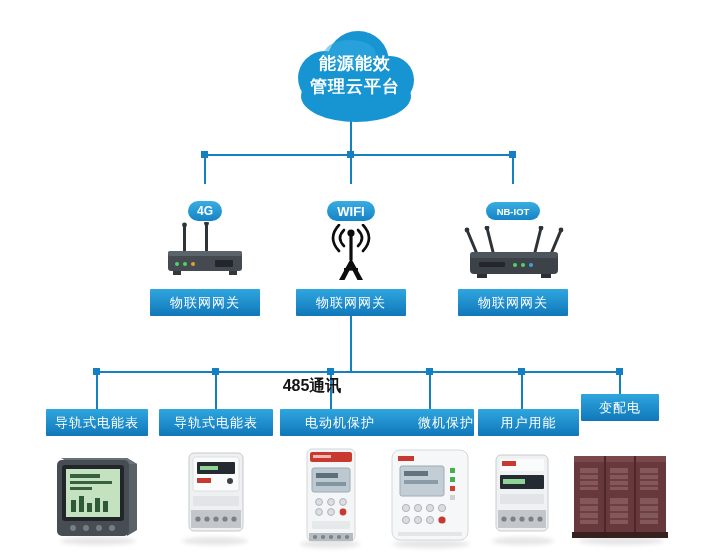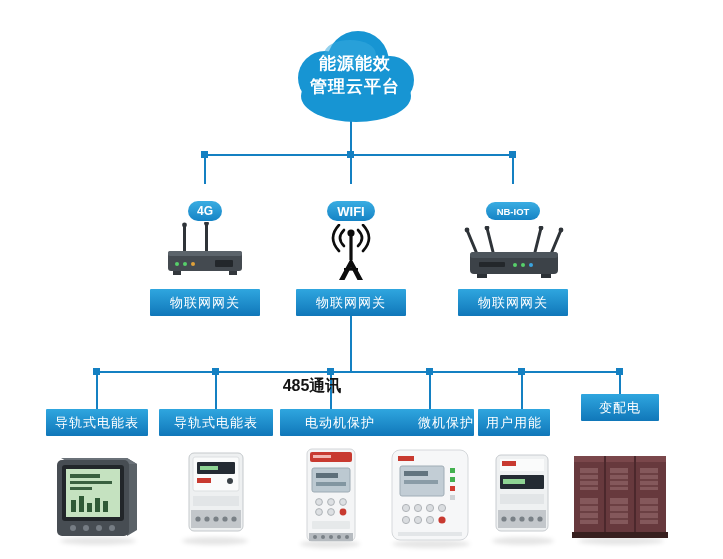--- a/index.html
+++ b/index.html
@@ -148,21 +148,21 @@
   <div class="btn" style="left:150px;top:289px;width:110px;">物联网网关</div>
   <div class="btn" style="left:296px;top:289px;width:110px;">物联网网关</div>
   <div class="btn" style="left:458px;top:289px;width:110px;">物联网网关</div>
 
   <div class="bus-label">485通讯</div>
 
   <div class="btn" style="left:46px;top:409px;width:102px;">导轨式电能表</div>
   <div class="btn" style="left:159px;top:409px;width:114px;">导轨式电能表</div>
   <div class="btn" style="left:280px;top:409px;width:120px;">电动机保护</div>
   <div class="btn" style="left:386px;top:409px;width:88px;padding-left:32px;">微机保护</div>
-  <div class="btn" style="left:478px;top:409px;width:72px;">用户用能</div>
+  <div class="btn" style="left:478px;top:409px;width:101px;">用户用能</div>
   <div class="btn" style="left:581px;top:394px;width:78px;">变配电</div>
 
   <div class="shadow" style="left:60px;top:537px;width:76px;"></div>
   <div class="device" style="left:53px;top:448px;">
     <svg width="88" height="92" viewBox="0 0 88 92">
       <polygon points="74,10 84,16 84,82 74,88" fill="#5a6167"></polygon>
       <polygon points="8,10 74,10 84,16 18,16" fill="#6a7178"></polygon>
       <rect x="4" y="12" width="72" height="76" rx="5" fill="#474d53"></rect>
       <rect x="9" y="17" width="62" height="56" rx="3" fill="#22262a"></rect>
       <rect x="13" y="21" width="54" height="48" fill="#c5e2c0"></rect>

